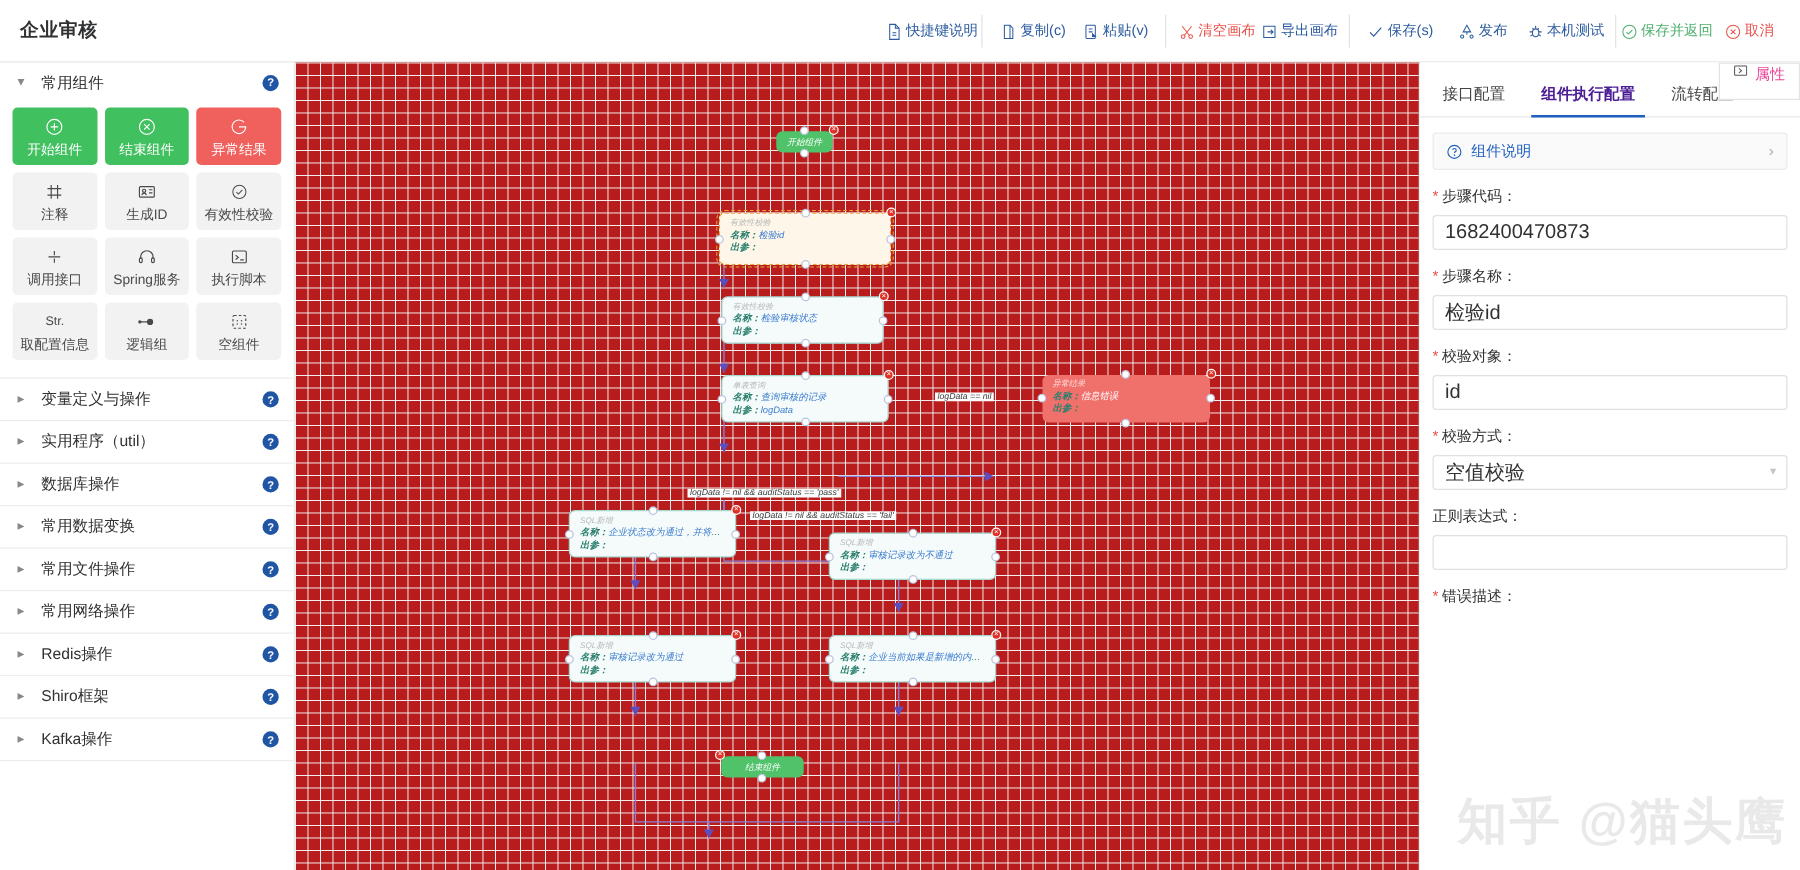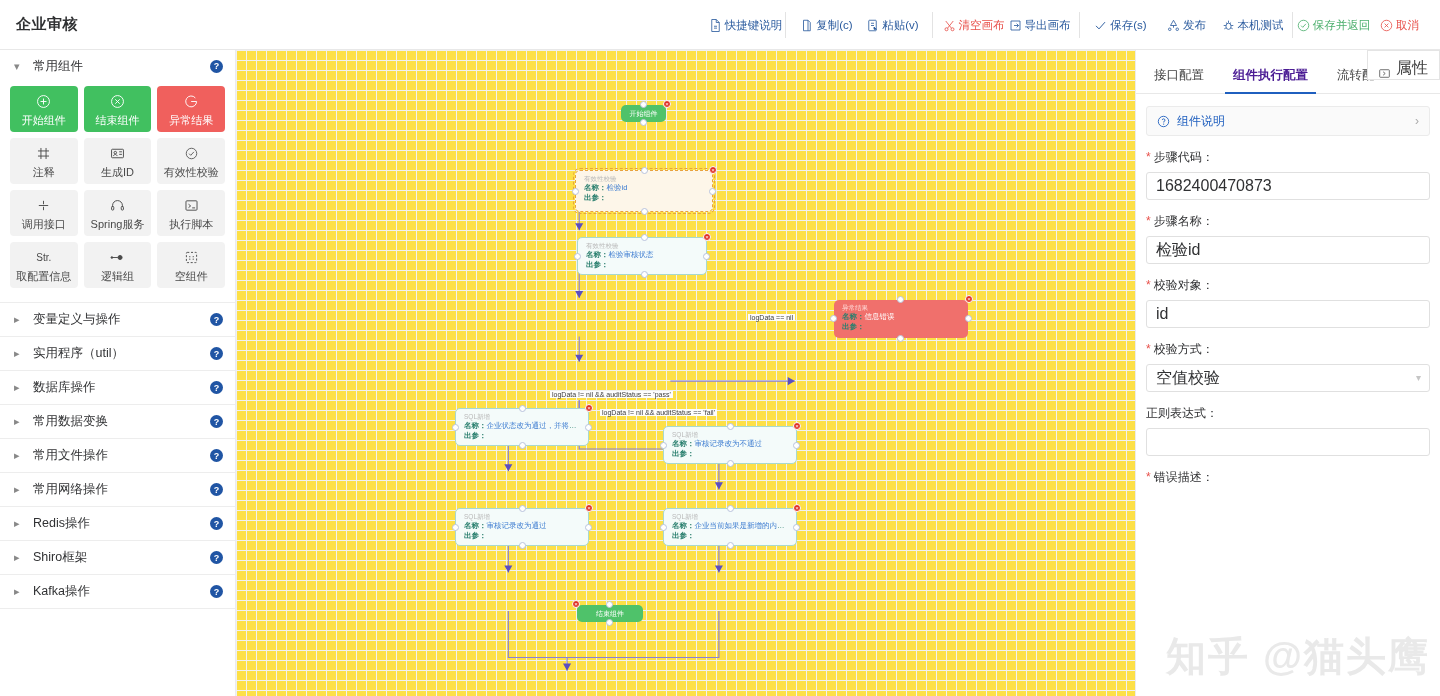--- a/index.html
+++ b/index.html
@@ -54,21 +54,21 @@
     display: flex; flex-direction: column; align-items: center; justify-content: center;
     gap: 3px; cursor: pointer; font-size: 11px; user-select: none;
   }
   .pal-item .pic { height: 18px; display: flex; align-items: center; justify-content: center; }
   .pal-item.green { background: #41c060; color: #fff; }
   .pal-item.red { background: #f0605d; color: #fff; }
   .pal-item .plabel { line-height: 12px; }
   .acc-row { height: 33px; }
 
   
-  .canvas-wrap { flex: 1; position: relative; background: #fde047; overflow: hidden; border-right: 1px solid #ececec; }
+  .canvas-wrap { flex: 1; position: relative; background: #b91c1c; overflow: hidden; border-right: 1px solid #ececec; font-style: italic; }
   .grid {
     position: absolute; inset: 0;
     background-image:
       linear-gradient(to right, #f1f1f1 1px, transparent 1px),
       linear-gradient(to bottom, #f1f1f1 1px, transparent 1px);
     background-size: 10px 10px;
   }
   .flow { position: absolute; inset: 0; }
   svg.edges { position: absolute; inset: 0; width: 100%; height: 100%; pointer-events: none; }
 
@@ -106,22 +106,22 @@
   .right { width: 304px; min-width: 304px; background: #fff; position: relative; display: flex; flex-direction: column; }
   .tabs { height: 44px; display: flex; align-items: flex-end; border-bottom: 1px solid #e8e8e8; padding: 0 10px; position: relative; }
   .tab {
     font-size: 12.5px; color: #444; padding: 0 8px 9px 8px; margin-right: 13px;
     cursor: pointer; position: relative; white-space: nowrap;
   }
   .tab.active { color: #4c1d95; font-weight: bold; }
   .tab.active:after { content: ""; position: absolute; left: 0; right: 0; bottom: -1px; height: 2px; background: #1f5fbf; }
   .attr-btn {
     position: absolute; right: 0; top: 0; height: 30px; padding: 0 11px;
-    border: 1px solid #e4e4e4; background: #fff; display: flex; align-items: flex-end;
-    gap: 6px; font-size: 16px; color: #404040; cursor: pointer;
+    border: 1px solid #e4e4e4; background: #fff; display: flex; align-items: flex-start;
+    gap: 6px; font-size: 12px; color: #ec4899; cursor: pointer;
   }
   .rpanel { padding: 12px 10px 0 10px; overflow: hidden; flex: 1; position: relative; }
   .desc-box {
     border: 1px solid #ebebeb; background: #fafafa; border-radius: 3px; height: 30px;
     display: flex; align-items: center; padding: 0 10px; gap: 7px; cursor: pointer;
   }
   .desc-box .dtxt { flex: 1; font-size: 12px; color: #1f5fbf; }
   .desc-box .arr { color: #aaa; font-size: 12px; }
   .fld { margin-top: 13px; }
   .flab { font-size: 12px; color: #303133; margin-bottom: 6px; display: flex; align-items: baseline; }
@@ -482,20 +482,30 @@
           <div class="node box" style="left: 341px; top: 187px; width: 130px; height: 38px;">
             <div class="nt">有效性校验</div>
             <div class="nr"><b class="k">名称：</b><span class="v nv">检验审核状态</span></div>
             <div class="nr"><b class="k2">出参：</b><span class="v2 nv"></span></div>
             <span class="port" style="left: -4px; top: 15px;"></span>
             <span class="port" style="right: -4px; top: 15px;"></span>
             <span class="port" style="left: 63px; top: -4px;"></span>
             <span class="port" style="left: 63px; bottom: -4px;"></span>
             <span class="del" style="right: -5px; top: -5px;">×</span>
           </div>
+          <div class="node box" style="left: 341px; top: 250px; width: 134px; height: 38px;">
+            <div class="nt">单表查询</div>
+            <div class="nr"><b class="k">名称：</b><span class="v nv">查询审核的记录</span></div>
+            <div class="nr"><b class="k2">出参：</b><span class="v2 nv">logData</span></div>
+            <span class="port" style="left: -4px; top: 15px;"></span>
+            <span class="port" style="right: -4px; top: 15px;"></span>
+            <span class="port" style="left: 63px; top: -4px;"></span>
+            <span class="port" style="left: 63px; bottom: -4px;"></span>
+            <span class="del" style="right: -5px; top: -5px;">×</span>
+          </div>
           <div class="node err box" style="left: 598px; top: 250px; width: 134px; height: 38px;">
             <div class="nt">异常结果</div>
             <div class="nr"><b class="k">名称：</b><span class="v nv">信息错误</span></div>
             <div class="nr"><b class="k2">出参：</b><span class="v2 nv"></span></div>
             <span class="port" style="left: -4px; top: 15px;"></span>
             <span class="port" style="right: -4px; top: 15px;"></span>
             <span class="port" style="left: 63px; top: -4px;"></span>
             <span class="port" style="left: 63px; bottom: -4px;"></span>
             <span class="del" style="right: -5px; top: -5px;">×</span>
           </div>

